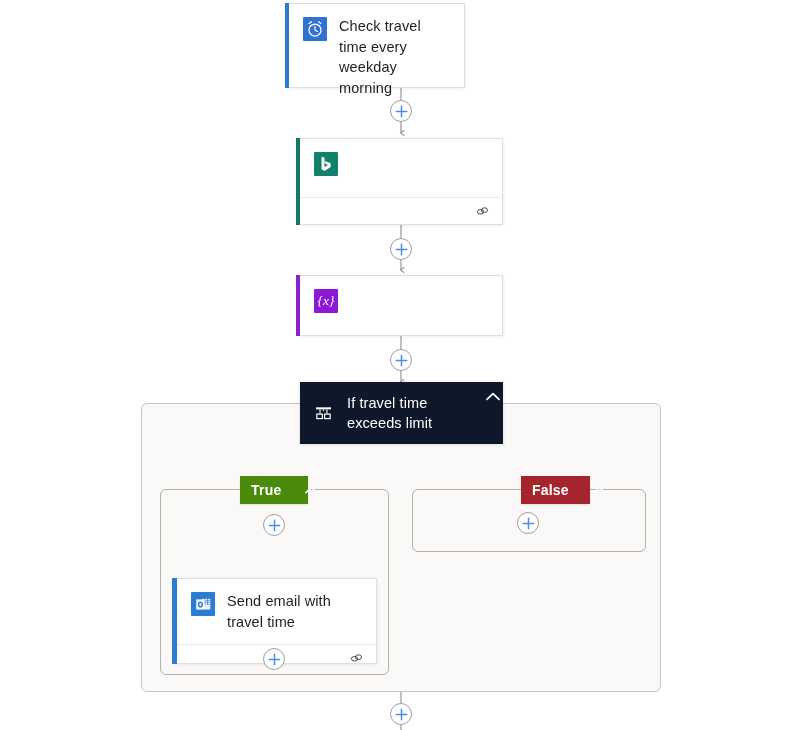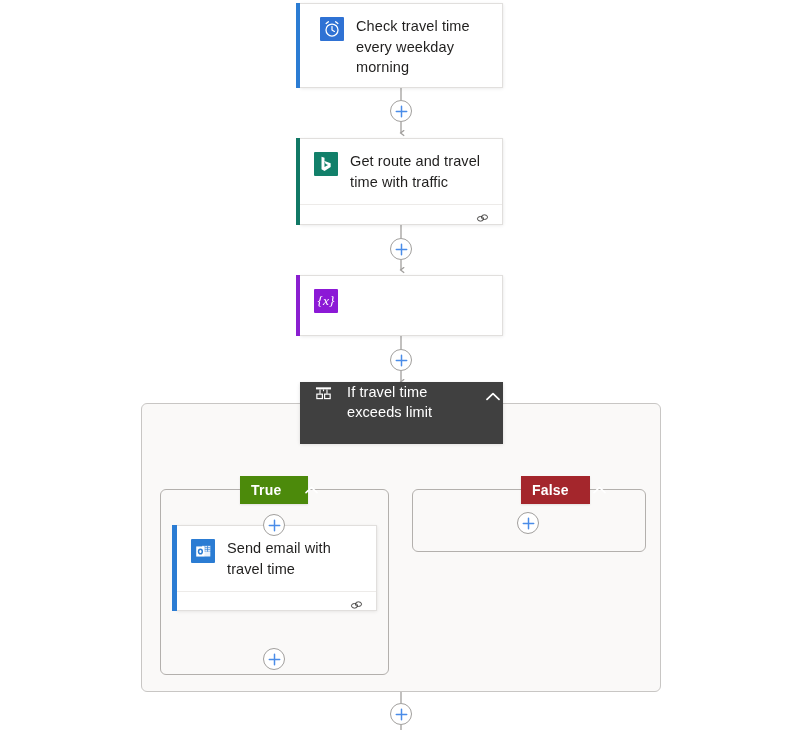--- a/index.html
+++ b/index.html
@@ -85,23 +85,23 @@
     display: flex;
     align-items: center;
     justify-content: flex-end;
     padding-right: 12px;
   }
 
   
   .cond-header {
     position: absolute;
     box-sizing: border-box;
-    background: #404040;
-    display: flex;
-    align-items: flex-start;
+    background: #0f172a;
+    display: flex;
+    align-items: center;
     padding: 0 0 0 12px;
     box-shadow: 0 1.2px 3.6px rgba(0,0,0,.13), 0 .3px .9px rgba(0,0,0,.10);
     z-index: 6;
   }
   .cond-icon {
     width: 22px;
     height: 22px;
     flex: 0 0 22px;
     margin-right: 13px;
     display: flex;
@@ -224,21 +224,21 @@
 
     <line x1="274" y1="504" x2="274" y2="514" stroke="#a19f9d" stroke-width="1.3"></line>
     <line x1="274" y1="536" x2="274" y2="548" stroke="#a19f9d" stroke-width="1.3" marker-end="url(#arrow)"></line>
 
     <line x1="274" y1="637" x2="274" y2="648" stroke="#a19f9d" stroke-width="1.3"></line>
 
     <line x1="401" y1="692" x2="401" y2="703" stroke="#a19f9d" stroke-width="1.3"></line>
     <line x1="401" y1="725" x2="401" y2="730" stroke="#a19f9d" stroke-width="1.3"></line>
   </svg>
 
-  <div class="card" style="left:300px; top:3px; width:203px; height:85px;padding-left:6px;">
+  <div class="card" style="left:289px; top:3px; width:176px; height:85px;">
     <div class="card-accent" style="background:#2b7cd3;"></div>
     <div class="card-main">
       <div class="card-icon" style="background:#2f72d4;">
         <svg width="18" height="18" viewBox="0 0 24 24" aria-hidden="true">
           <path d="M7.2 2.4 L4.2 4.6" stroke="#ffffff" stroke-width="1.9" fill="none" stroke-linecap="round"></path>
           <path d="M16.8 2.4 L19.8 4.6" stroke="#ffffff" stroke-width="1.9" fill="none" stroke-linecap="round"></path>
           <circle cx="12" cy="13.4" r="8" fill="none" stroke="#ffffff" stroke-width="1.7"></circle>
           <path d="M12 8.6 L12 13.4 L15.2 15.2" stroke="#ffffff" stroke-width="1.6" fill="none" stroke-linecap="round" stroke-linejoin="round"></path>
         </svg>
       </div>
@@ -247,21 +247,20 @@
   </div>
 
   <div class="card" style="left:300px; top:138px; width:203px; height:87px;">
     <div class="card-accent" style="background:#117865;"></div>
     <div class="card-main">
       <div class="card-icon" style="background:#12806a;">
         <svg width="20" height="20" viewBox="0 0 24 24" aria-hidden="true">
           <path d="M6.6 3.2 L10.2 4.6 L10.2 15.6 L14.4 13.3 L11.6 11.9 L10.2 8.3 L17.6 11.2 L17.6 15.5 L10.2 20.4 L6.6 18.4 Z" fill="#ffffff"></path>
         </svg>
       </div>
-      <div class="card-title">Get route and travel time with traffic</div>
     </div>
     <div class="card-footer">
       <span>
         <svg class="link-icon" width="15" height="13" viewBox="0 0 20 16" aria-hidden="true">
           <ellipse cx="7.4" cy="8.4" rx="4.1" ry="3.1" fill="none" stroke="#3b3a39" stroke-width="1.25"></ellipse>
           <ellipse cx="12.6" cy="6.2" rx="4.1" ry="3.1" fill="none" stroke="#3b3a39" stroke-width="1.25"></ellipse>
         </svg>
       </span>
     </div>
   </div>
@@ -309,21 +308,21 @@
 
   <div class="pill" style="left:494px; top:476px; width:69px; background:#a4262c;margin-left:27px;">
     <span class="pill-label">False</span>
     <span class="pill-chevron">
       <svg width="13" height="8" viewBox="0 0 13 8" aria-hidden="true">
         <path d="M1 6.6 L6.5 1.4 L12 6.6" fill="none" stroke="#ffffff" stroke-width="1.6" stroke-linecap="round" stroke-linejoin="round"></path>
       </svg>
     </span>
   </div>
 
-  <div class="card" style="left:177px; top:525px; width:200px; height:86px; z-index:4;">
+  <div class="card" style="left:177px; top:578px; width:200px; height:86px; z-index:4;">
     <div class="card-accent" style="background:#2b7cd3; width:5px; left:-5px;"></div>
     <div class="card-main">
       <div class="card-icon" style="background:#2b7cd3;">
         <svg width="19" height="19" viewBox="0 0 24 24" aria-hidden="true">
           <rect x="10.2" y="4.6" width="10.4" height="7.6" fill="#ffffff" opacity=".95"></rect>
           <path d="M10.2 4.6 H20.6 M10.2 7.2 H20.6 M10.2 9.7 H20.6 M13.6 4.6 V12.2 M17.1 4.6 V12.2" stroke="#2b7cd3" stroke-width=".9"></path>
           <path d="M10.6 12.6 L20.6 12.6 L20.6 18.2 L13.4 18.2 Z" fill="#ffffff" opacity=".9"></path>
           <rect x="2.8" y="5.6" width="10.6" height="12.8" fill="#ffffff"></rect>
           <ellipse cx="8.1" cy="12" rx="3.3" ry="3.9" fill="#2b7cd3"></ellipse>
           <ellipse cx="8.1" cy="12" rx="1.4" ry="1.9" fill="#ffffff"></ellipse>

